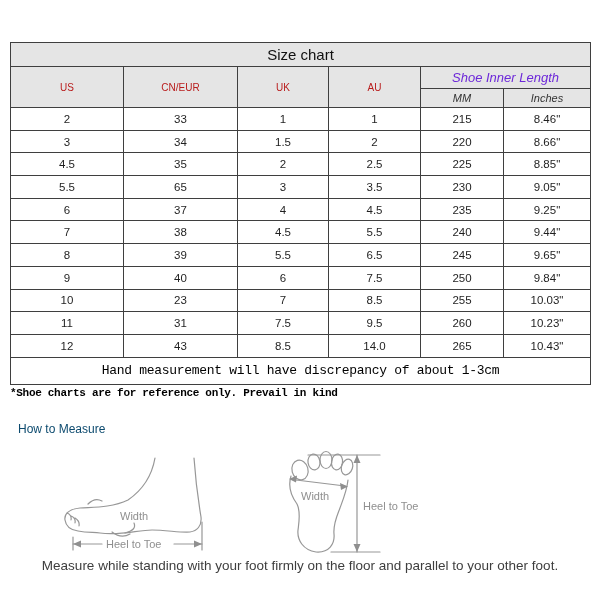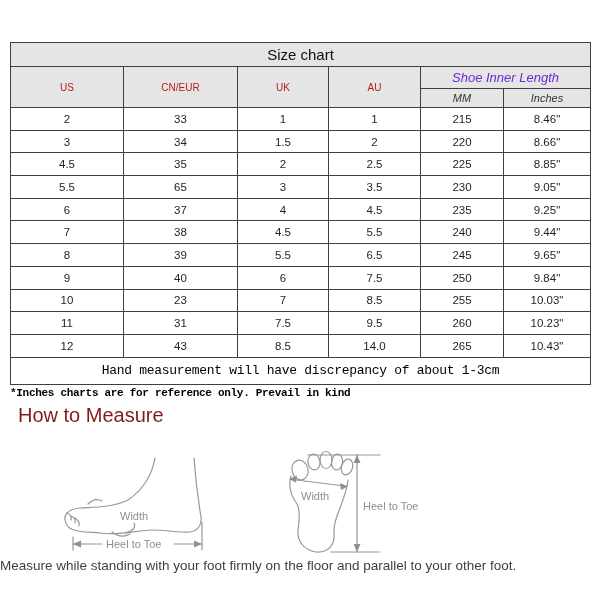--- a/index.html
+++ b/index.html
@@ -16,23 +16,23 @@
   th.col-hdr{height:40px;background:#e5e5e5;font-size:10px;font-weight:bold;color:#b91c1c;}
   th.inner-hdr{height:20px;background:#e5e5e5;font-size:13px;font-weight:bold;color:#6d28d9;font-style:italic;}
   th.sub-hdr{height:17px;background:#e5e5e5;font-size:11px;font-weight:normal;color:#333;font-style:italic;}
   table.size-table tbody td{height:21.7px;font-size:11.5px;color:#1f1f1f;}
   td.footnote{height:26px;font-family:"Liberation Mono",monospace;
       font-size:13px;font-weight:bold;letter-spacing:-0.3px;color:#000;margin-left:12px;}
 
   
   .ref-note{position:absolute;left:10px;top:387px;font-family:"Liberation Mono",monospace;
       font-size:11px;font-weight:bold;letter-spacing:-0.3px;color:#000;white-space:nowrap;}
-  .htm-heading{position:absolute;left:18px;top:404px;font-size:20px;color:#7f1d1d;}
+  .htm-heading{position:absolute;left:18px;top:422px;font-size:12px;color:#0c4a6e;}
   .htm-sub{position:absolute;left:18px;top:426px;font-size:12px;color:#787878;}
-  .caption{position:absolute;left:0;top:558px;width:600px;
+  .caption{position:absolute;left:0;top:558px;width:600px;text-align:center;
       font-size:13.5px;color:#3e3e3e;}
 
   
   .diagram{position:absolute;}
   .diagram path,.diagram line,.diagram ellipse{fill:none;stroke:#979797;stroke-width:1.2;
       stroke-linecap:round;stroke-linejoin:round;}
   .diagram polygon{fill:#8f8f8f;stroke:none;}
   .diagram text{fill:#8f8f8f;font-family:"Liberation Sans",sans-serif;font-size:11px;}
 </style>
 </head>
@@ -157,21 +157,21 @@
           </tr>
         </tbody>
       <tfoot>
         <tr>
           <td class="footnote" colspan="6">Hand measurement will have discrepancy of about 1-3cm</td>
         </tr>
       </tfoot>
     </table>
   </div>
 
-  <div class="ref-note">*Inches charts are for reference only. Prevail in kind</div>
+  <div class="ref-note">*Shoe charts are for reference only. Prevail in kind</div>
 
   <div class="htm-heading">How to Measure</div>
 
   <svg class="diagram" style="left:56px;top:447px;" width="250" height="110" viewBox="0 0 250 110">
 
     <path d="
       M 99,11
       C 96,28 88,42 72,53
       C 55,61 36,60 24,61
       C 13,62 8,67 9,73

